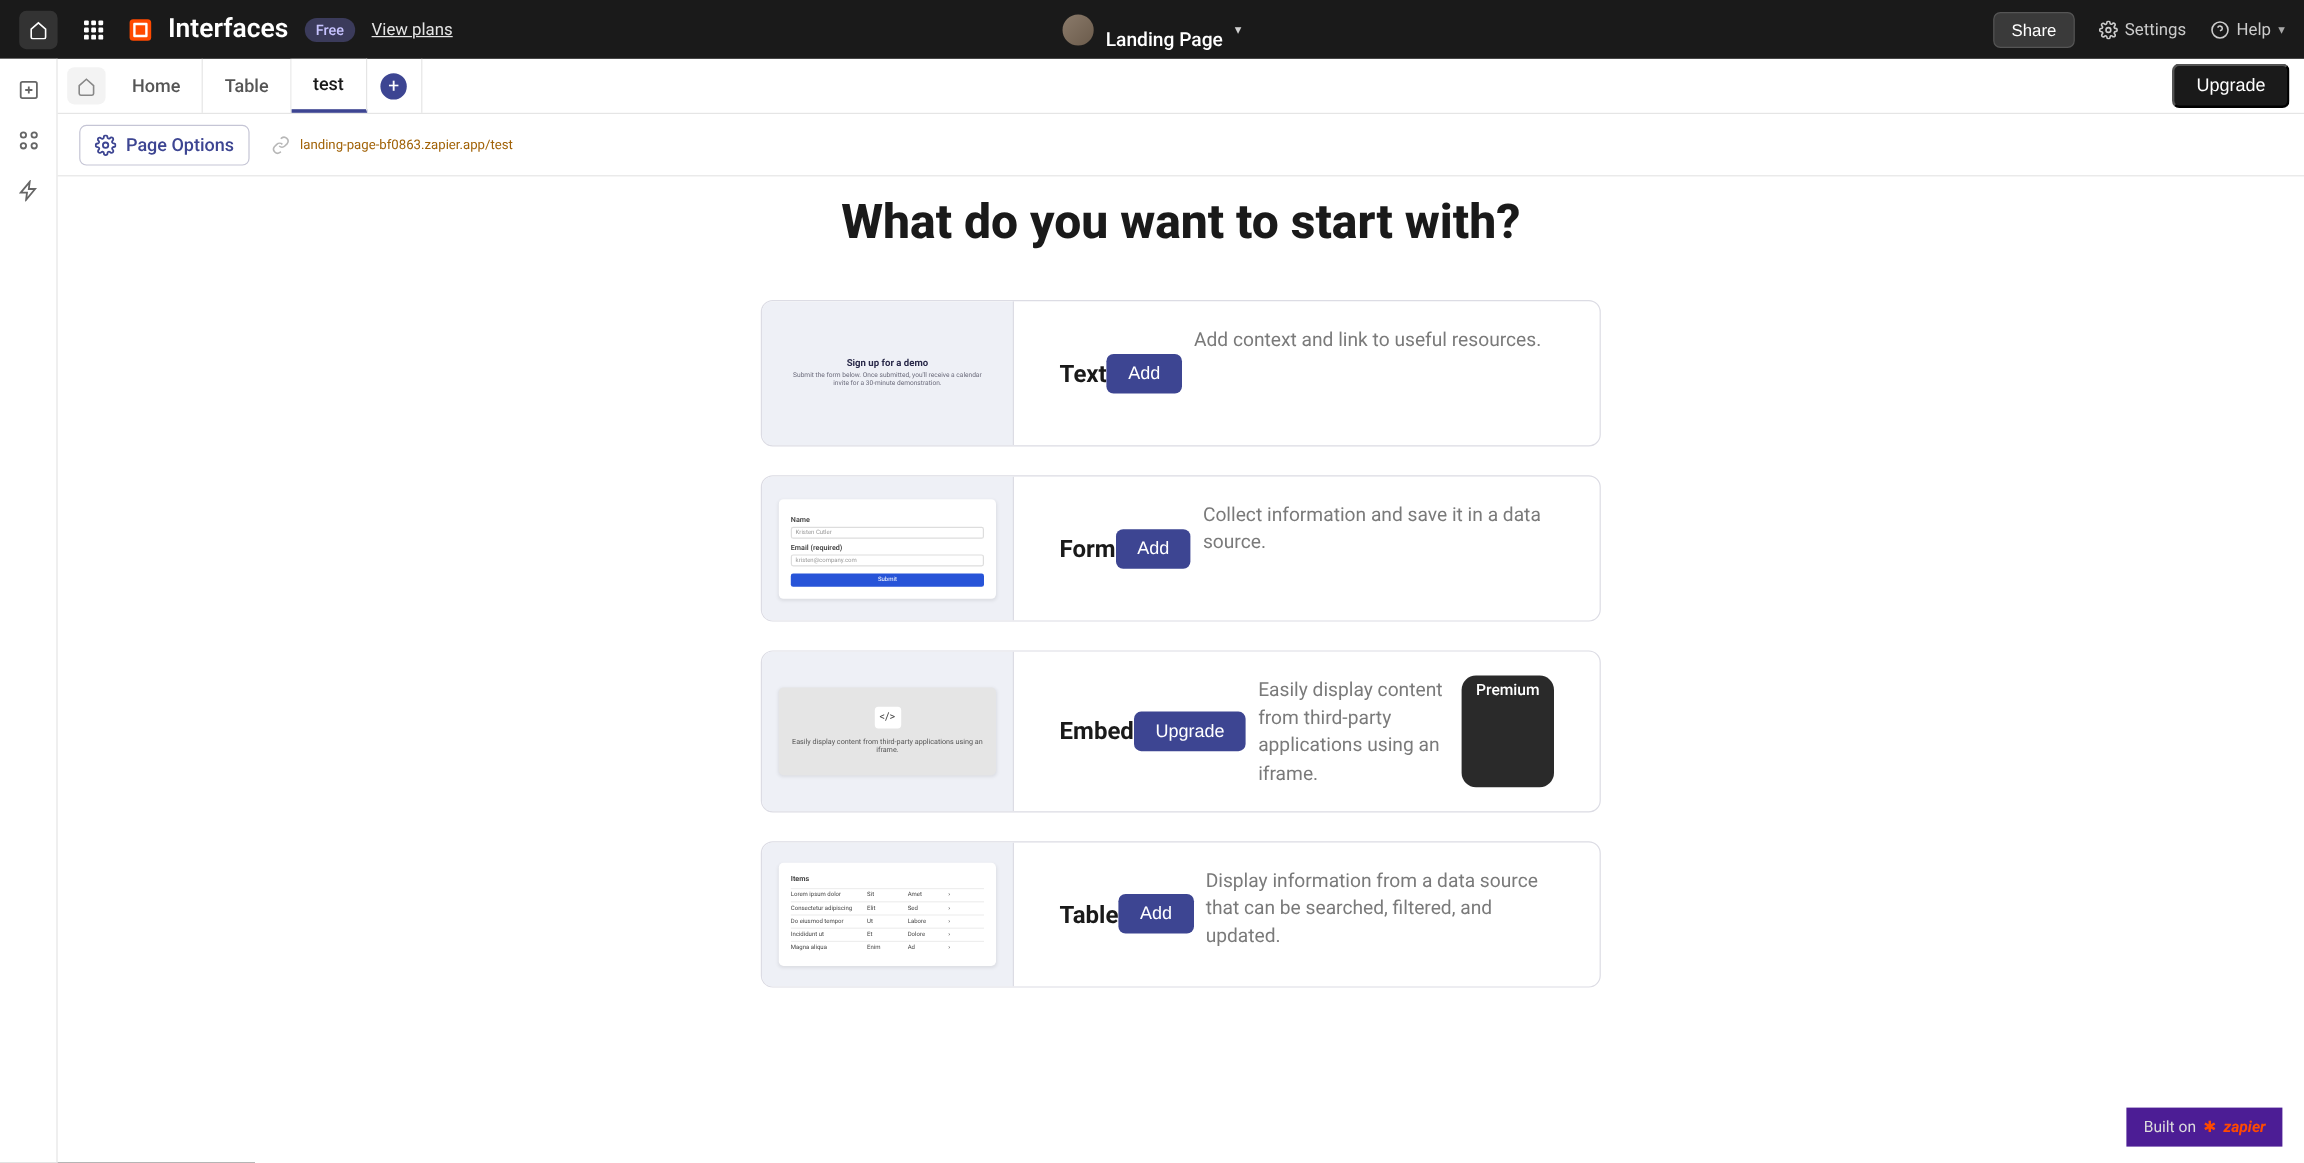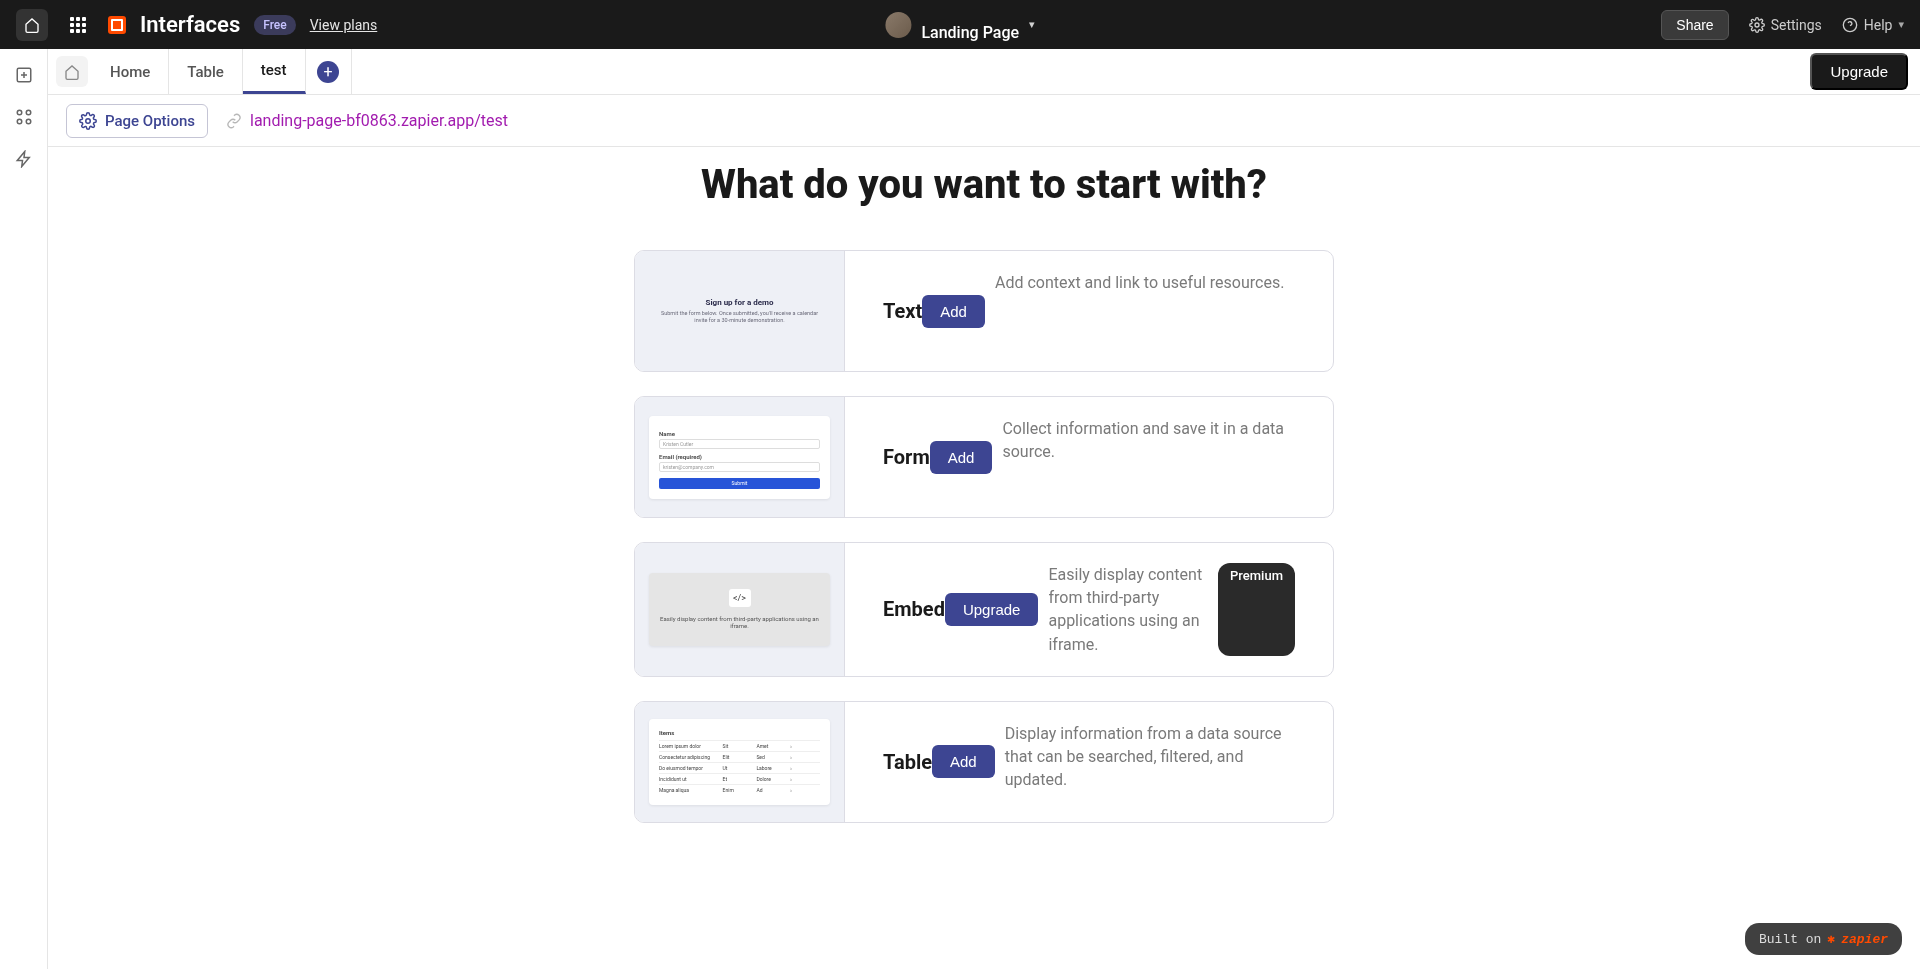--- a/index.html
+++ b/index.html
@@ -39,21 +39,21 @@
 .tab { padding: 0 18px; display: flex; align-items: center; font-size: 15px; color: #555; border-right: 1px solid #e5e5e5; cursor: pointer; font-weight: 500; }
 .tab:first-of-type { border-left: 1px solid #e5e5e5; }
 .tab.active { border-bottom: 3px solid #3d4592; color: #1a1a1a; background: #fff; }
 .add-tab { width: 46px; display: flex; align-items: center; justify-content: center; border-right: 1px solid #e5e5e5; }
 .add-circle { width: 22px; height: 22px; border-radius: 50%; background: #3d4592; color: #fff; display: flex; align-items: center; justify-content: center; font-size: 16px; cursor: pointer; }
 .upgrade-top { margin-left: auto; align-self: center; background: #1a1a1a; color: #fff; padding: 8px 18px; border-radius: 6px; font-size: 15px; font-weight: 500; cursor: pointer; }
 
 
 .options-row { height: 52px; border-bottom: 1px solid #e5e5e5; display: flex; align-items: center; padding: 0 18px; gap: 18px; }
 .page-options-btn { display: flex; align-items: center; gap: 8px; border: 1px solid #c5c5d5; border-radius: 6px; padding: 7px 12px; color: #3d4592; font-size: 15px; font-weight: 500; cursor: pointer; }
-.url-text { color: #a21caf; font-size: 16px; display: flex; align-items: center; gap: 8px; }
+.url-text { color: #a16207; font-size: 11px; display: flex; align-items: center; gap: 8px; }
 .link-ic { width: 16px; height: 16px; opacity: .6; }
 
 
 .content { flex: 1; overflow: auto; padding-top: 14px; }
 .heading { text-align: center; font-size: 40px; font-weight: 800; color: #1a1a1a; margin-bottom: 42px; }
 .cards-col { width: 700px; margin: 0 auto; display: flex; flex-direction: column; gap: 24px; padding-bottom: 40px; }
 .card { border: 1px solid #dcdce4; border-radius: 10px; display: flex; overflow: hidden; background: #fff; }
 .card-preview { width: 210px; min-height: 120px; background: #eef0f6; border-right: 1px solid #dcdce4; display: flex; align-items: center; justify-content: center; padding: 14px; }
 .preview-inner { width: 100%; background: #fff; border-radius: 4px; padding: 10px; font-size: 7px; color: #444; box-shadow: 0 1px 3px rgba(0,0,0,.08); }
 .preview-inner.demo { text-align: center; background: transparent; box-shadow: none; }
@@ -73,21 +73,21 @@
 .preview-inner.table .row span:nth-child(4){flex:1}
 
 .card-body { flex: 1; padding: 20px 38px; display: flex; flex-direction: row; gap: 10px; }
 .card-head { display: flex; justify-content: space-between; align-items: center; }
 .card-title { font-size: 20px; font-weight: 700; }
 .card-btn { background: #3d4592; color: #fff; padding: 8px 18px; border-radius: 6px; font-size: 15px; font-weight: 500; cursor: pointer; border: none; }
 .card-desc { color: #7a7a7a; font-size: 16px; line-height: 1.45; }
 .premium-pill { background: #2a2a2a; color: #fff; font-size: 13px; padding: 5px 12px; border-radius: 12px; width: fit-content; font-weight: 500; }
 
 
-.built-on { position: fixed; right: 18px; bottom: 14px; background: #404040; color: #ddd; font-size: 13px; padding: 8px 14px; border-radius: 14px; display: flex; align-items: center; gap: 6px; font-family: Liberation Mono, monospace; }
+.built-on { position: fixed; right: 18px; bottom: 14px; background: #4c1d95; color: #ddd; font-size: 13px; padding: 8px 14px; border-radius: 0; display: flex; align-items: center; gap: 6px; }
 .z-logo { color: #ff4a00; font-weight: 700; font-style: italic; }
 
 svg { display: block; }
 </style>
 </head>
 <body>
 
 <div class="app">
 
   <div class="topbar">

